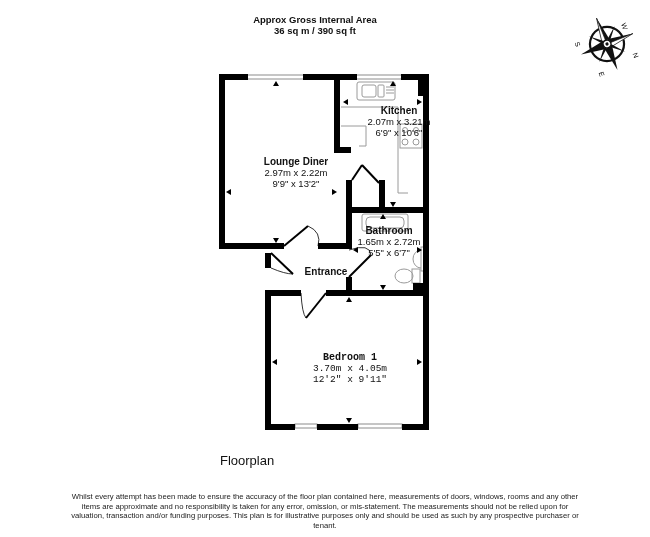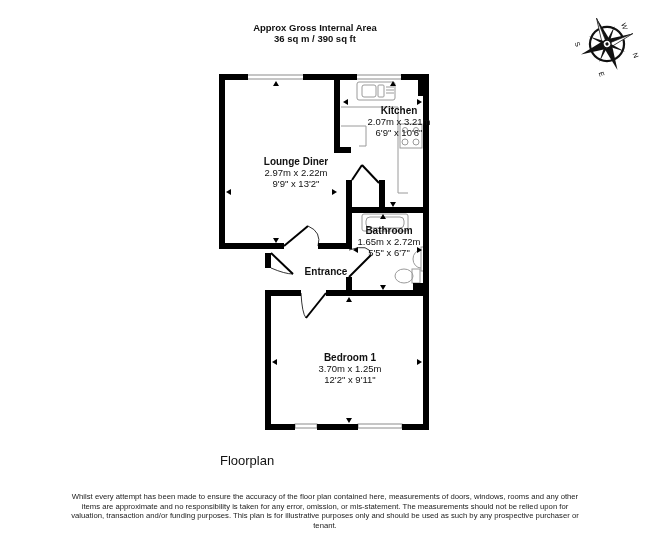--- a/index.html
+++ b/index.html
@@ -1,17 +1,17 @@
 <!DOCTYPE html>
 <html><head>
 <meta charset="utf-8">
 <style>
   html, body { margin:0; padding:0; background:#ffffff; }
   body { width:650px; height:537px; position:relative; overflow:hidden; font-family:"Liberation Sans", sans-serif; color:#111; }
-  .header { position:absolute; left:0; top:22px; width:650px; text-align:center; font-weight:bold; font-size:9.5px; line-height:11px; }
+  .header { position:absolute; left:0; top:14px; width:650px; text-align:center; font-weight:bold; font-size:9.5px; line-height:11px; }
   .header div { margin-left:-20px; }
   .compass { position:absolute; left:573px; top:10px; width:68px; height:68px; }
   svg.plan { position:absolute; left:0; top:0; width:650px; height:537px; }
   .room-label { position:absolute; text-align:center; font-size:9.5px; line-height:11px; transform:translateX(-50%); white-space:nowrap; }
   .room-label .name { font-weight:bold; font-size:10px; }
   .floor-title { position:absolute; left:220px; top:453px; font-size:13px; }
   .disclaimer { position:absolute; left:70px; top:492px; width:510px; text-align:center; font-size:7.7px; line-height:9.6px; color:#222; }
 </style>
 </head>
 <body>
@@ -179,21 +179,21 @@
 <div class="room-label" style="left:389px; top:225px;">
   <div class="name">Bathroom</div>
   <div>1.65m x 2.72m</div>
   <div>5'5" x 6'7"</div>
 </div>
 
 <div class="room-label" style="left:316px; top:266px;padding-left:20px;">
   <div class="name">Entrance</div>
 </div>
 
-<div class="room-label" style="left:350px; top:352px;">
+<div class="room-label" style="left:350px; top:352px;font-family:Liberation Mono, monospace;">
   <div class="name">Bedroom 1</div>
-  <div>3.70m x 1.25m</div>
+  <div>3.70m x 4.05m</div>
   <div>12'2" x 9'11"</div>
 </div>
 
 <div class="floor-title">Floorplan</div>
 
 <div class="disclaimer">Whilst every attempt has been made to ensure the accuracy of the floor plan contained here, measurements of doors, windows, rooms and any other items are approximate and no responsibility is taken for any error, omission, or mis-statement. The measurements should not be relied upon for valuation, transaction and/or funding purposes. This plan is for illustrative purposes only and should be used as such by any prospective purchaser or tenant.</div>
 
 </body></html>

